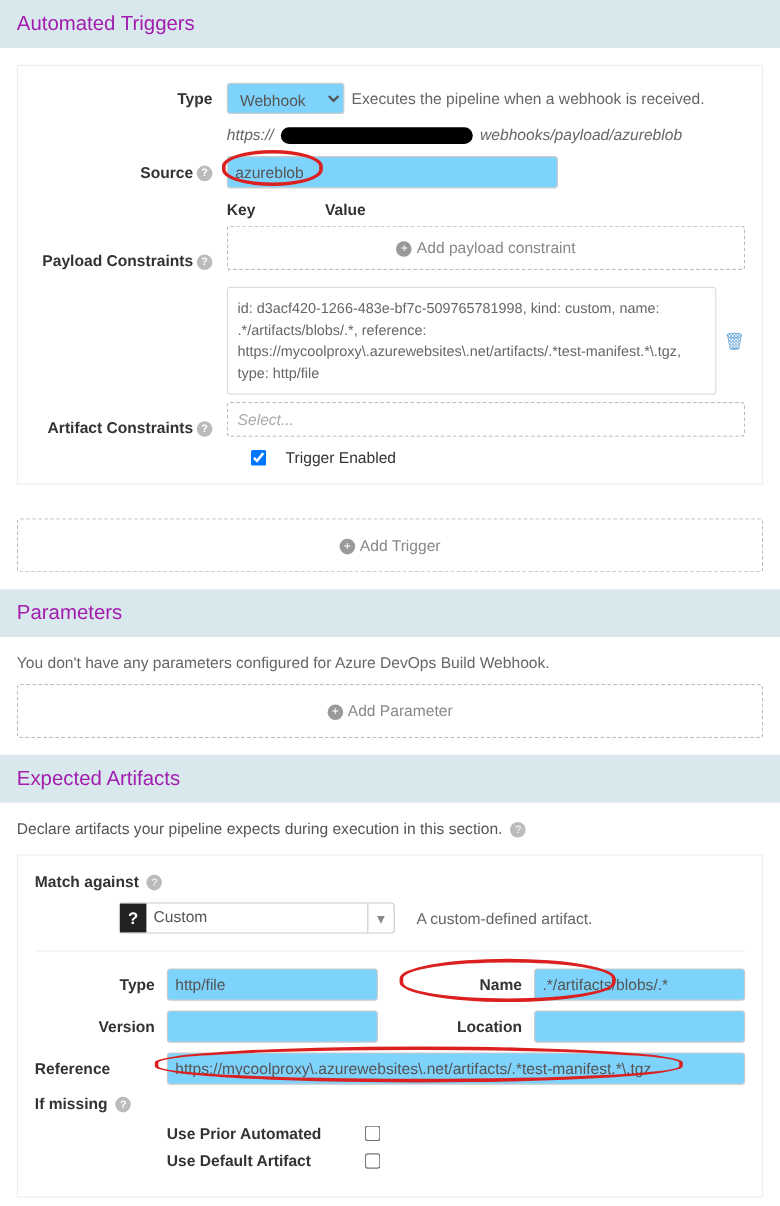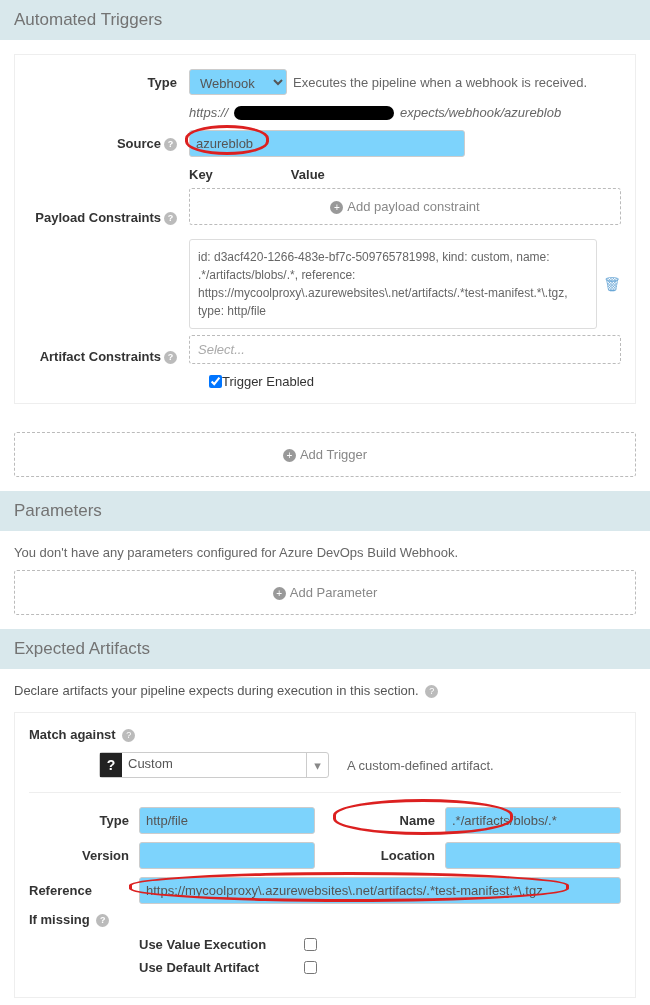--- a/index.html
+++ b/index.html
@@ -1,38 +1,38 @@
 <!DOCTYPE html>
 <html><head>
 <meta charset="utf-8">
 <style>
 * { box-sizing: border-box; margin: 0; padding: 0; }
 body { font-family: "Helvetica Neue", Helvetica, Arial, sans-serif; font-size: 13px; color: #444; background: #fff; width: 650px; }
-.section-header { background: #d9e8ec; padding: 10px 14px; font-size: 17px; color: #737373; font-weight: 400; }
+.section-header { background: #d9e8ec; padding: 10px 14px; font-size: 17px; color: #a21caf; font-weight: 400; }
 .section-body { padding: 14px; background: #fff; }
 .inner-box { border: 1px solid #eee; padding: 14px; }
 .form-row { display: flex; align-items: center; margin-bottom: 10px; }
 .form-row.top { align-items: flex-end; }
 .lbl { width: 160px; text-align: right; padding-right: 12px; font-weight: 700; color: #333; font-size: 13px; }
 .help-icon { display: inline-block; width: 13px; height: 13px; border-radius: 50%; background: #bbb; color: #fff; font-size: 9px; line-height: 13px; text-align: center; margin-left: 3px; vertical-align: middle; }
 .ctrl { flex: 1; display: flex; align-items: center; gap: 6px; flex-wrap: wrap; }
 select, input[type=text] { border: 1px solid #ccc; border-radius: 3px; padding: 5px 6px; font-size: 13px; color: #555; background: #7dd3fc; }
 select.webhook { width: 98px; height: 26px; }
 .desc-text { color: #666; font-size: 13px; }
 .url-text { font-style: italic; color: #666; font-size: 13px; }
 .redacted { display: inline-block; background: #000; width: 160px; height: 14px; vertical-align: middle; border-radius: 7px; }
 input.source { width: 276px; }
-.col-headers { display: flex; gap: 78px; margin-bottom: 6px; }
+.col-headers { display: flex; gap: 58px; margin-bottom: 6px; }
 .col-headers span { font-weight: 700; color: #333; }
 .dashed-btn { border: 1px dashed #bbb; border-radius: 3px; padding: 10px; text-align: center; color: #888; cursor: pointer; width: 100%; font-size: 13px; }
 .plus-icon { display: inline-block; width: 13px; height: 13px; border-radius: 50%; background: #999; color: #fff; font-size: 10px; line-height: 13px; text-align: center; margin-right: 4px; vertical-align: middle; }
 .artifact-box { border: 1px solid #ddd; border-radius: 3px; padding: 8px 8px; color: #666; font-size: 12px; line-height: 1.5; width: 100%; position: relative; }
 .trash { color: #6aa7d6; cursor: pointer; font-size: 14px; margin-left: 6px; }
 .dashed-select { border: 1px dashed #bbb; border-radius: 3px; padding: 6px 8px; color: #aaa; font-style: italic; width: 100%; margin-top: 6px; cursor: pointer; }
-.checkbox-row { margin-left: 180px; display: flex; align-items: center; gap: 0; margin-top: 4px; }
+.checkbox-row { margin-left: 180px; display: flex; align-items: center; gap: 16px; margin-top: 4px; }
 .checkbox-row .lbl2 { font-size: 13px; color: #333; }
 .big-dashed { margin: 14px; border: 1px dashed #bbb; border-radius: 3px; padding: 14px; text-align: center; color: #888; cursor: pointer; }
 .param-msg { color: #666; margin-bottom: 10px; }
 .declare-msg { color: #555; margin-bottom: 14px; }
 .match-label { font-weight: 700; color: #333; margin-bottom: 10px; display: inline-block; }
 .custom-select { display: flex; border: 1px solid #ccc; border-radius: 3px; width: 230px; }
 .custom-select .iconbox { width: 22px; height: 24px; background: #222; color: #fff; font-weight: 700; font-size: 14px; display: flex; align-items: center; justify-content: center; }
 .custom-select .txt { flex: 1; padding: 3px 6px; color: #555; font-size: 13px; }
 .custom-select .caret-box { width: 22px; border-left: 1px solid #ccc; display: flex; align-items: center; justify-content: center; color: #888; }
 hr.divider { border: none; border-top: 1px solid #eee; margin: 14px 0; }
@@ -68,21 +68,21 @@
         </select>
         <span class="desc-text">Executes the pipeline when a webhook is received.</span>
       </div>
     </div>
 
     <div class="form-row">
       <div class="lbl"></div>
       <div class="ctrl url-text">
         <span>https://</span>
           <span class="redacted"></span>
-          <span>expects/webhook/azureblob</span>
+          <span>webhooks/payload/azureblob</span>
       </div>
     </div>
 
     <div class="form-row" style="position:relative;">
       <div class="lbl">
         <span>Source</span><span class="help-icon">?</span>
       </div>
       <div class="ctrl" style="position:relative;">
         <input type="text" class="source" value="azureblob" style="">
         <div id="circle-source" class="circle-red" style="left:-4px; top:-5px;"></div>
@@ -189,21 +189,21 @@
       <div id="circle-ref" class="circle-red" style="left:100px; top:-5px;"></div>
     </div>
 
     <div class="form-row missing-row">
       <div class="lbl" style="text-align:left;">
         <span>If missing</span> <span class="help-icon">?</span>
       </div>
     </div>
 
     <div class="use-row">
-      <div class="ulbl">Use Value Execution</div>
+      <div class="ulbl">Use Prior Automated</div>
       <input type="checkbox" style="">
     </div>
     <div class="use-row">
       <div class="ulbl">Use Default Artifact</div>
       <input type="checkbox" style="">
     </div>
 
   </div>
 </div>
 

